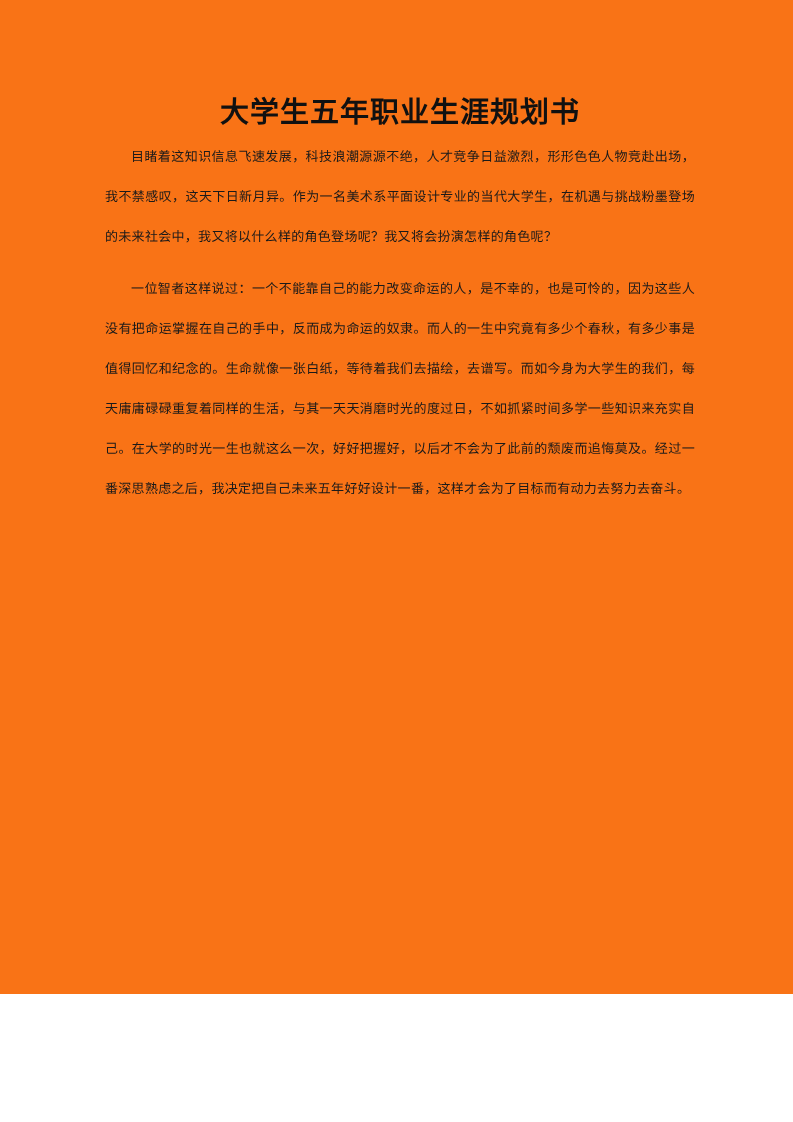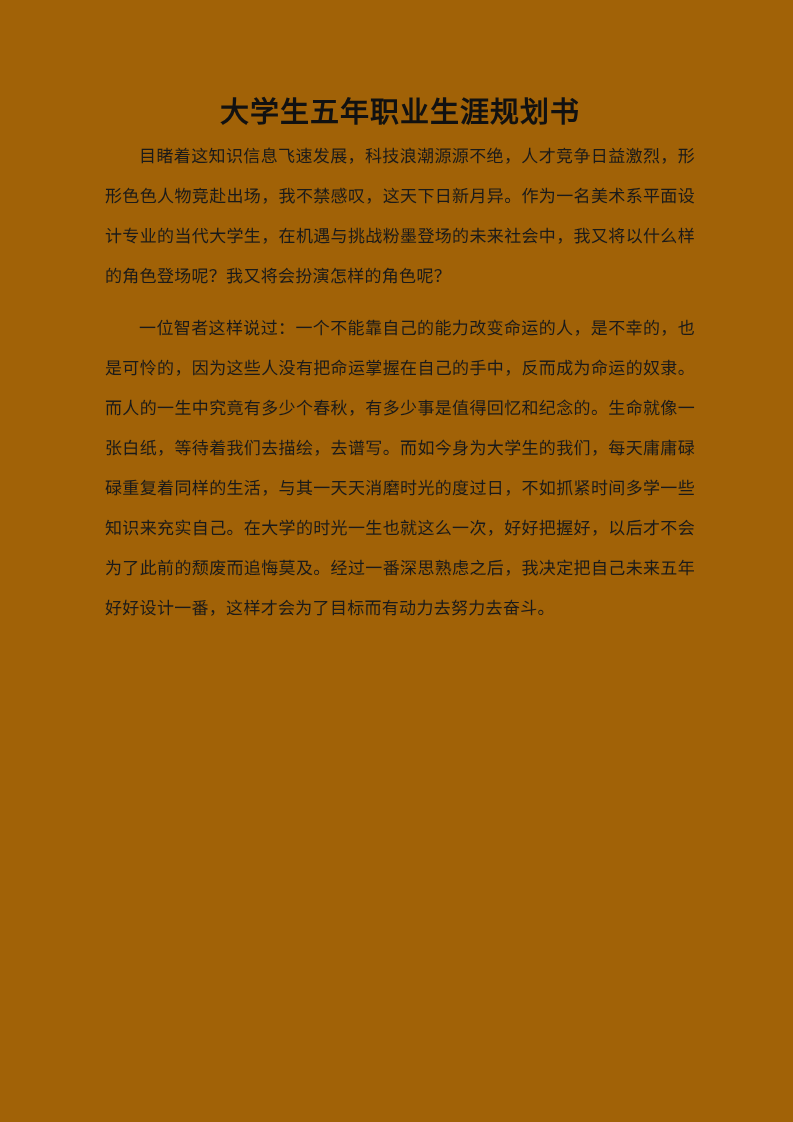--- a/index.html
+++ b/index.html
@@ -9,40 +9,40 @@
   }
   body {
     width: 793px;
     height: 1122px;
     overflow: hidden;
     font-family: "Liberation Serif", "DejaVu Serif", serif;
   }
   .doc-page {
     box-sizing: border-box;
     width: 793px;
-    height: 1122px;
+    height: 994px;
     padding: 95px 98px 0 105px;
-    background: #a16207;
+    background: #f97316;
     color: #1a1a1a;
   }
   .doc-title {
     margin: 0;
     font-size: 29px;
     line-height: 34px;
     font-weight: bold;
     text-align: center;
     color: #111111;
     letter-spacing: 1px;
   }
   .doc-body {
     margin-top: 8px;
   }
   .doc-body p {
     margin: 0 0 12px 0;
-    font-size: 17px;
+    font-size: 13px;
     line-height: 40px;
     text-align: justify;
     text-justify: inter-character;
     text-indent: 2em;
     letter-spacing: 0.3px;
     color: #1a1a1a;
     word-break: break-all;
   }
 </style>
 </head>

